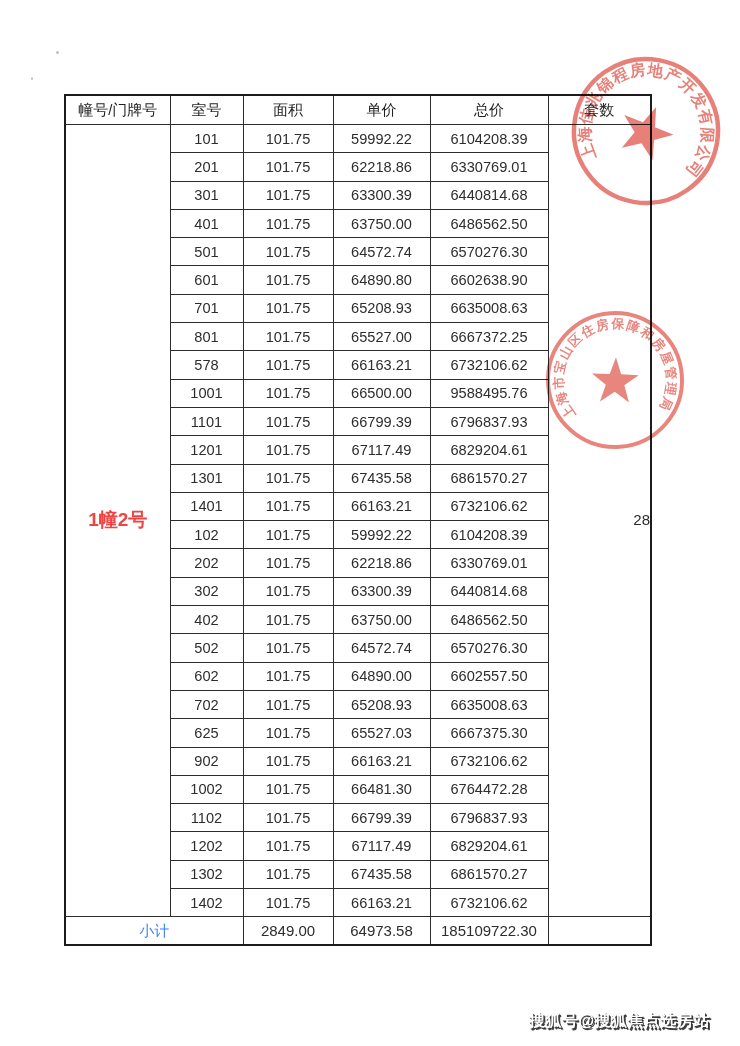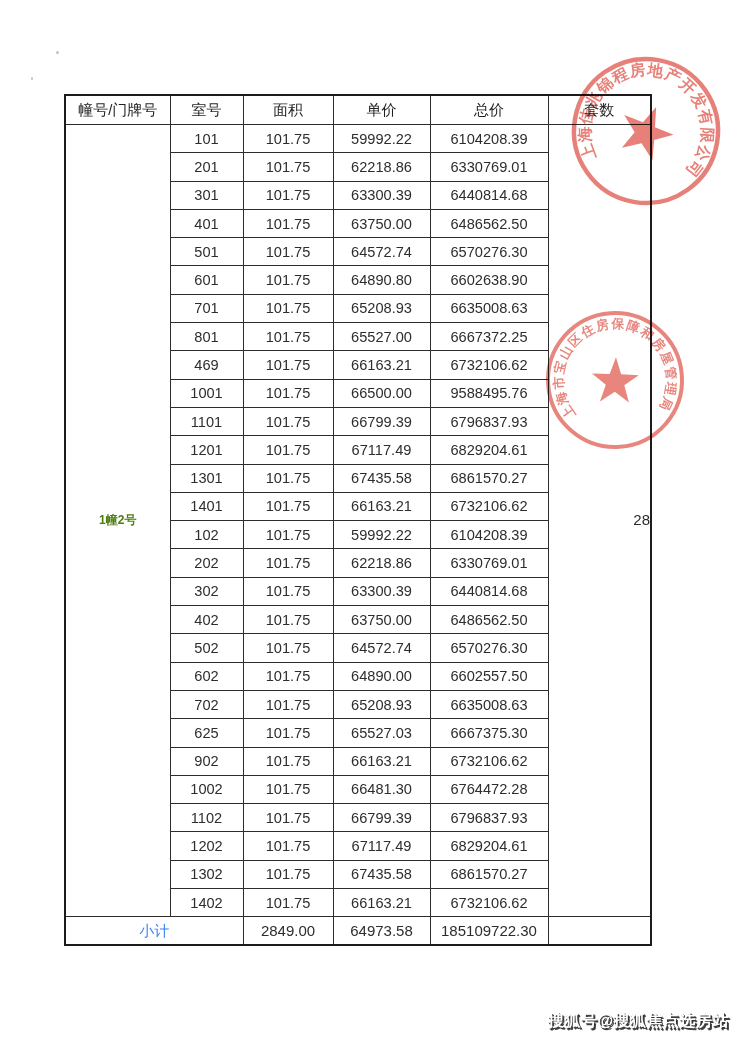--- a/index.html
+++ b/index.html
@@ -23,31 +23,31 @@
   }
   .price-table th,.price-table td{
     border:1.2px solid #2c2c2c;
     text-align:center;vertical-align:middle;
     padding:0;line-height:1.1;
     font-size:14.6px;font-weight:400;
     background:transparent;
   }
   .price-table thead th{height:28px;font-size:15px;font-weight:500;color:#1f1f1f;}
   .price-table tbody td{height:27.3px;}
-  .price-table .building-cell{font-weight:700;font-size:12px;color:#4d7c0f;}
+  .price-table .building-cell{font-weight:700;font-size:19px;color:#ef4444;}
   .price-table .units-cell{font-size:15px;text-align:right;}
   .price-table .subtotal-row td{height:27px;font-size:15px;}
   .price-table .subtotal-label{font-size:15.5px;color:#3b82f6;}
 
   .stamp{position:absolute;mix-blend-mode:multiply;pointer-events:none;}
   .stamp.developer{left:566px;top:51px;opacity:.82;transform:rotate(10deg);}
   .stamp.authority{left:540px;top:305px;opacity:.78;transform:rotate(-4deg);}
 
   .watermark{
-    position:absolute;left:548px;top:1011px;
+    position:absolute;left:529px;top:1011px;
     font-size:16px;font-weight:700;letter-spacing:.5px;
     color:#ffffff;
     text-shadow:2px 2px 0 rgba(45,45,45,.9),1px 1px 0 rgba(45,45,45,.9);
     white-space:nowrap;
   }
 </style>
 </head>
 <body>
 
 <div class="page">
@@ -119,21 +119,21 @@
           <td>65208.93</td>
           <td>6635008.63</td>
         </tr>
         <tr>
           <td>801</td>
           <td>101.75</td>
           <td>65527.00</td>
           <td>6667372.25</td>
         </tr>
         <tr>
-          <td>469</td>
+          <td>578</td>
           <td>101.75</td>
           <td>66163.21</td>
           <td>6732106.62</td>
         </tr>
         <tr>
           <td>1001</td>
           <td>101.75</td>
           <td>66500.00</td>
           <td>9588495.76</td>
         </tr>

